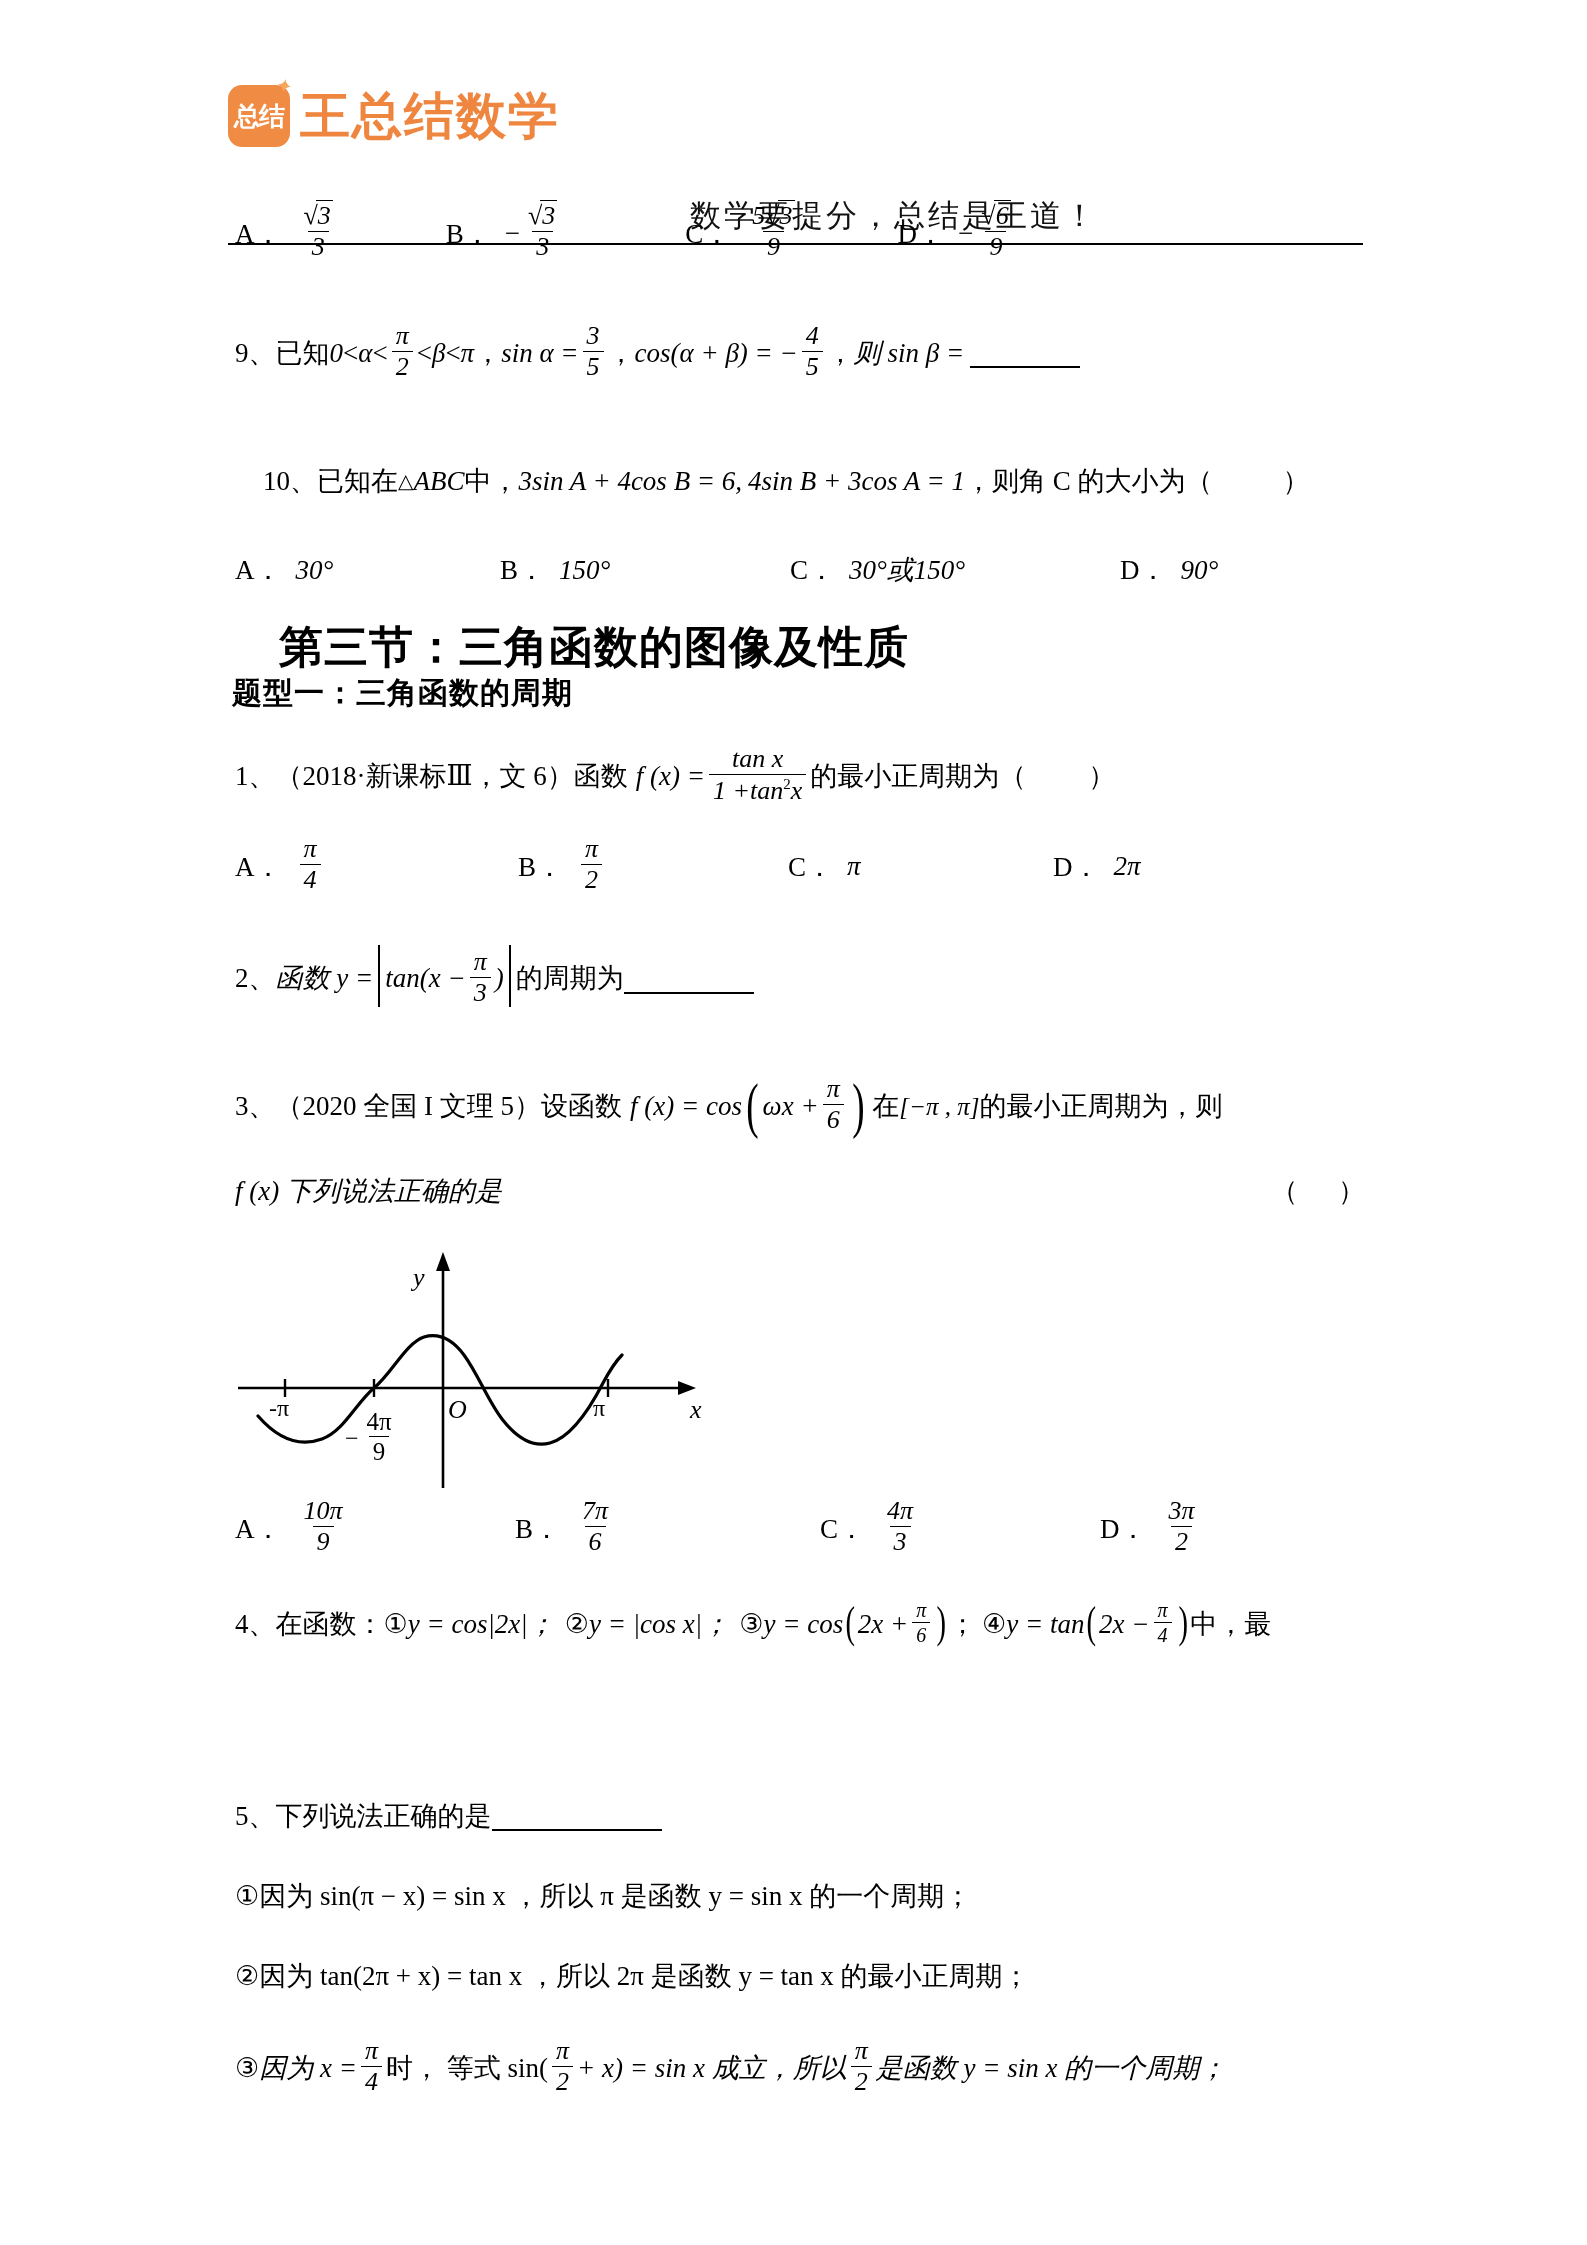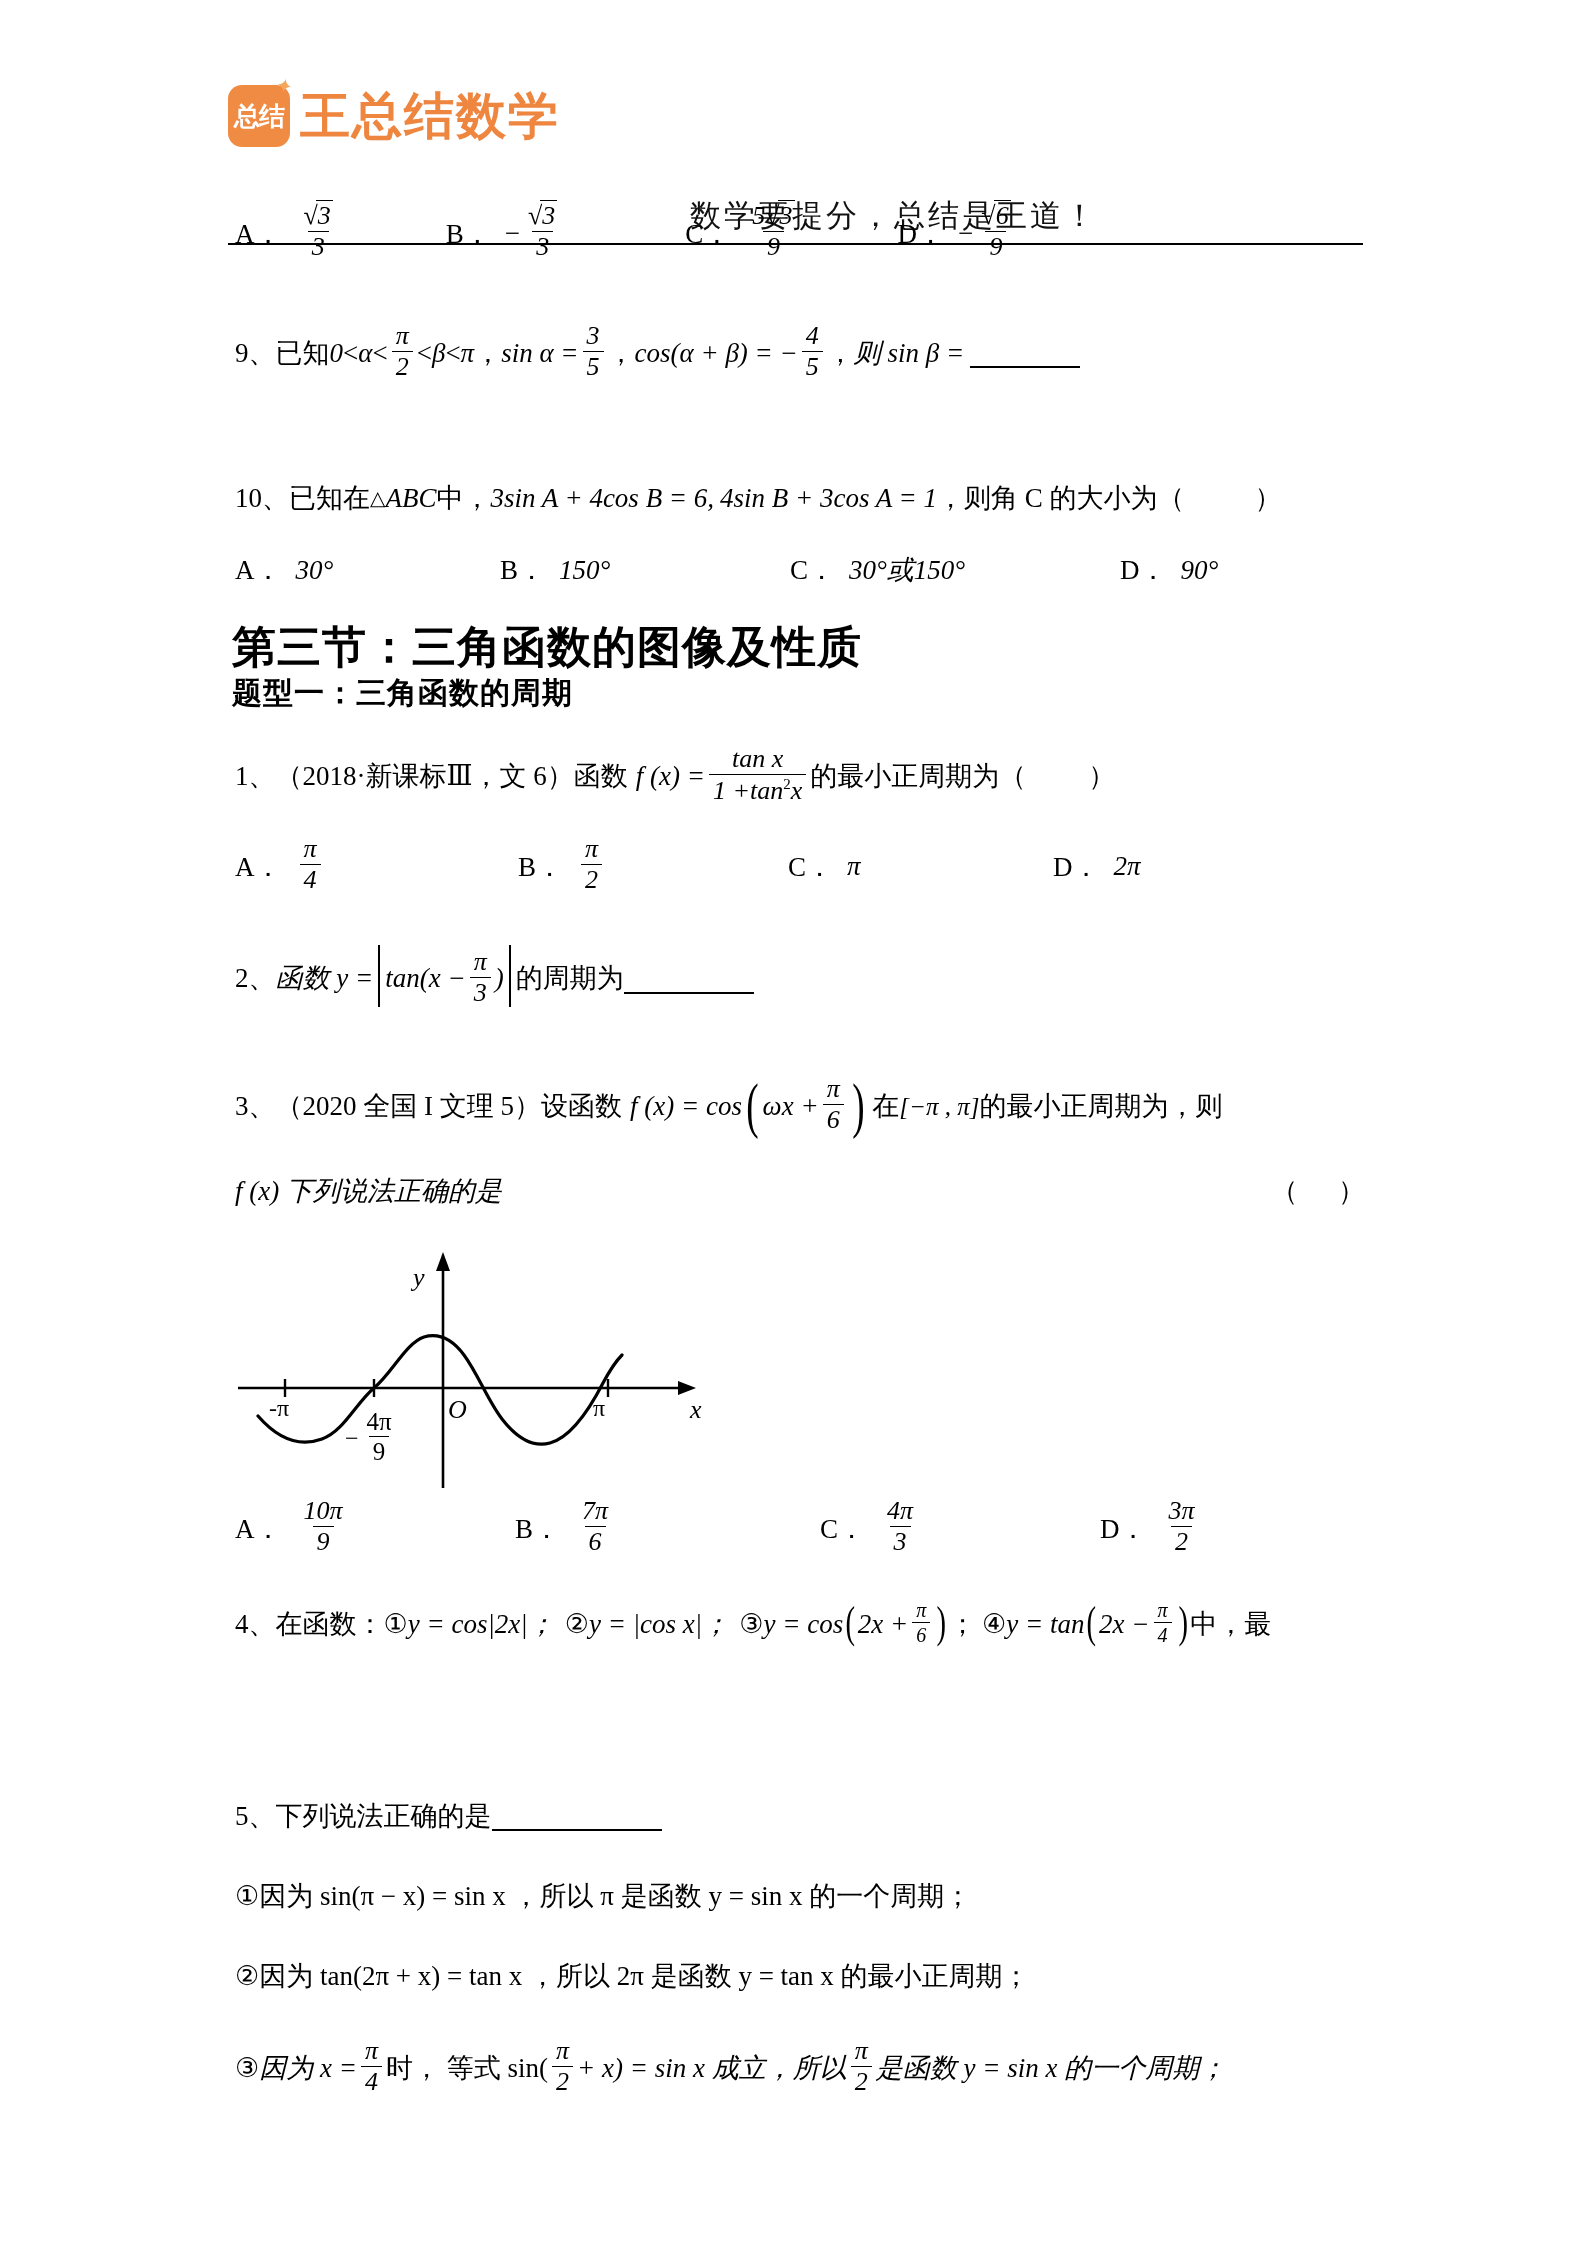--- a/index.html
+++ b/index.html
@@ -187,21 +187,21 @@
     <span class="mi">cos(α + β) = −</span>
     <span class="frac">
       <span class="num mi">4</span>
       <span class="den mi">5</span>
     </span>
     <span>，</span>
     <span class="mi">则 sin β =</span>
     <span class="blank" style="width:110px;margin-left:6px;"></span>
   </div>
 
-  <div class="row txt" style="top:482px; display:flex; align-items:center;">
+  <div class="row txt" style="top:465px; display:flex; align-items:center;margin-left:28px;">
     <span>10、</span>
     <span>已知在</span>
     <span style="font-size:20px;">△</span>
     <span class="mi">ABC</span>
     <span>中，</span>
     <span class="mi">3sin A + 4cos B = 6,</span>
     <span class="mi" style="margin-left:6px;">4sin B + 3cos A = 1</span>
     <span>，则角 C 的大小为（</span>
     <span style="display:inline-block;width:70px;"></span>
     <span>）</span>
@@ -219,21 +219,21 @@
     <div class="choice" style="width:330px;">
       <span class="lbl">C．</span>
       <span class="mi">30°或150°</span>
     </div>
     <div class="choice">
       <span class="lbl">D．</span>
       <span class="mi">90°</span>
     </div>
   </div>
 
-  <div class="h-section" style="top:618px;">第三节：三角函数的图像及性质</div>
+  <div class="h-section" style="top:618px;margin-left:47px;">第三节：三角函数的图像及性质</div>
   <div class="h-sub" style="top:673px;font-family:Liberation Serif, serif;">题型一：三角函数的周期</div>
 
   <div class="row txt" style="top:748px; display:flex; align-items:center;">
     <span>1、</span>
     <span>（2018·新课标Ⅲ，文 6）函数</span>
     <span class="mi" style="margin-left:8px;">f (x) =</span>
     <span class="frac">
       <span class="num mi">tan x</span>
       <span class="den">
         <span class="mi">1 +</span><span class="mi">tan</span><sup style="font-size:15px;">2</sup><span class="mi">x</span>

